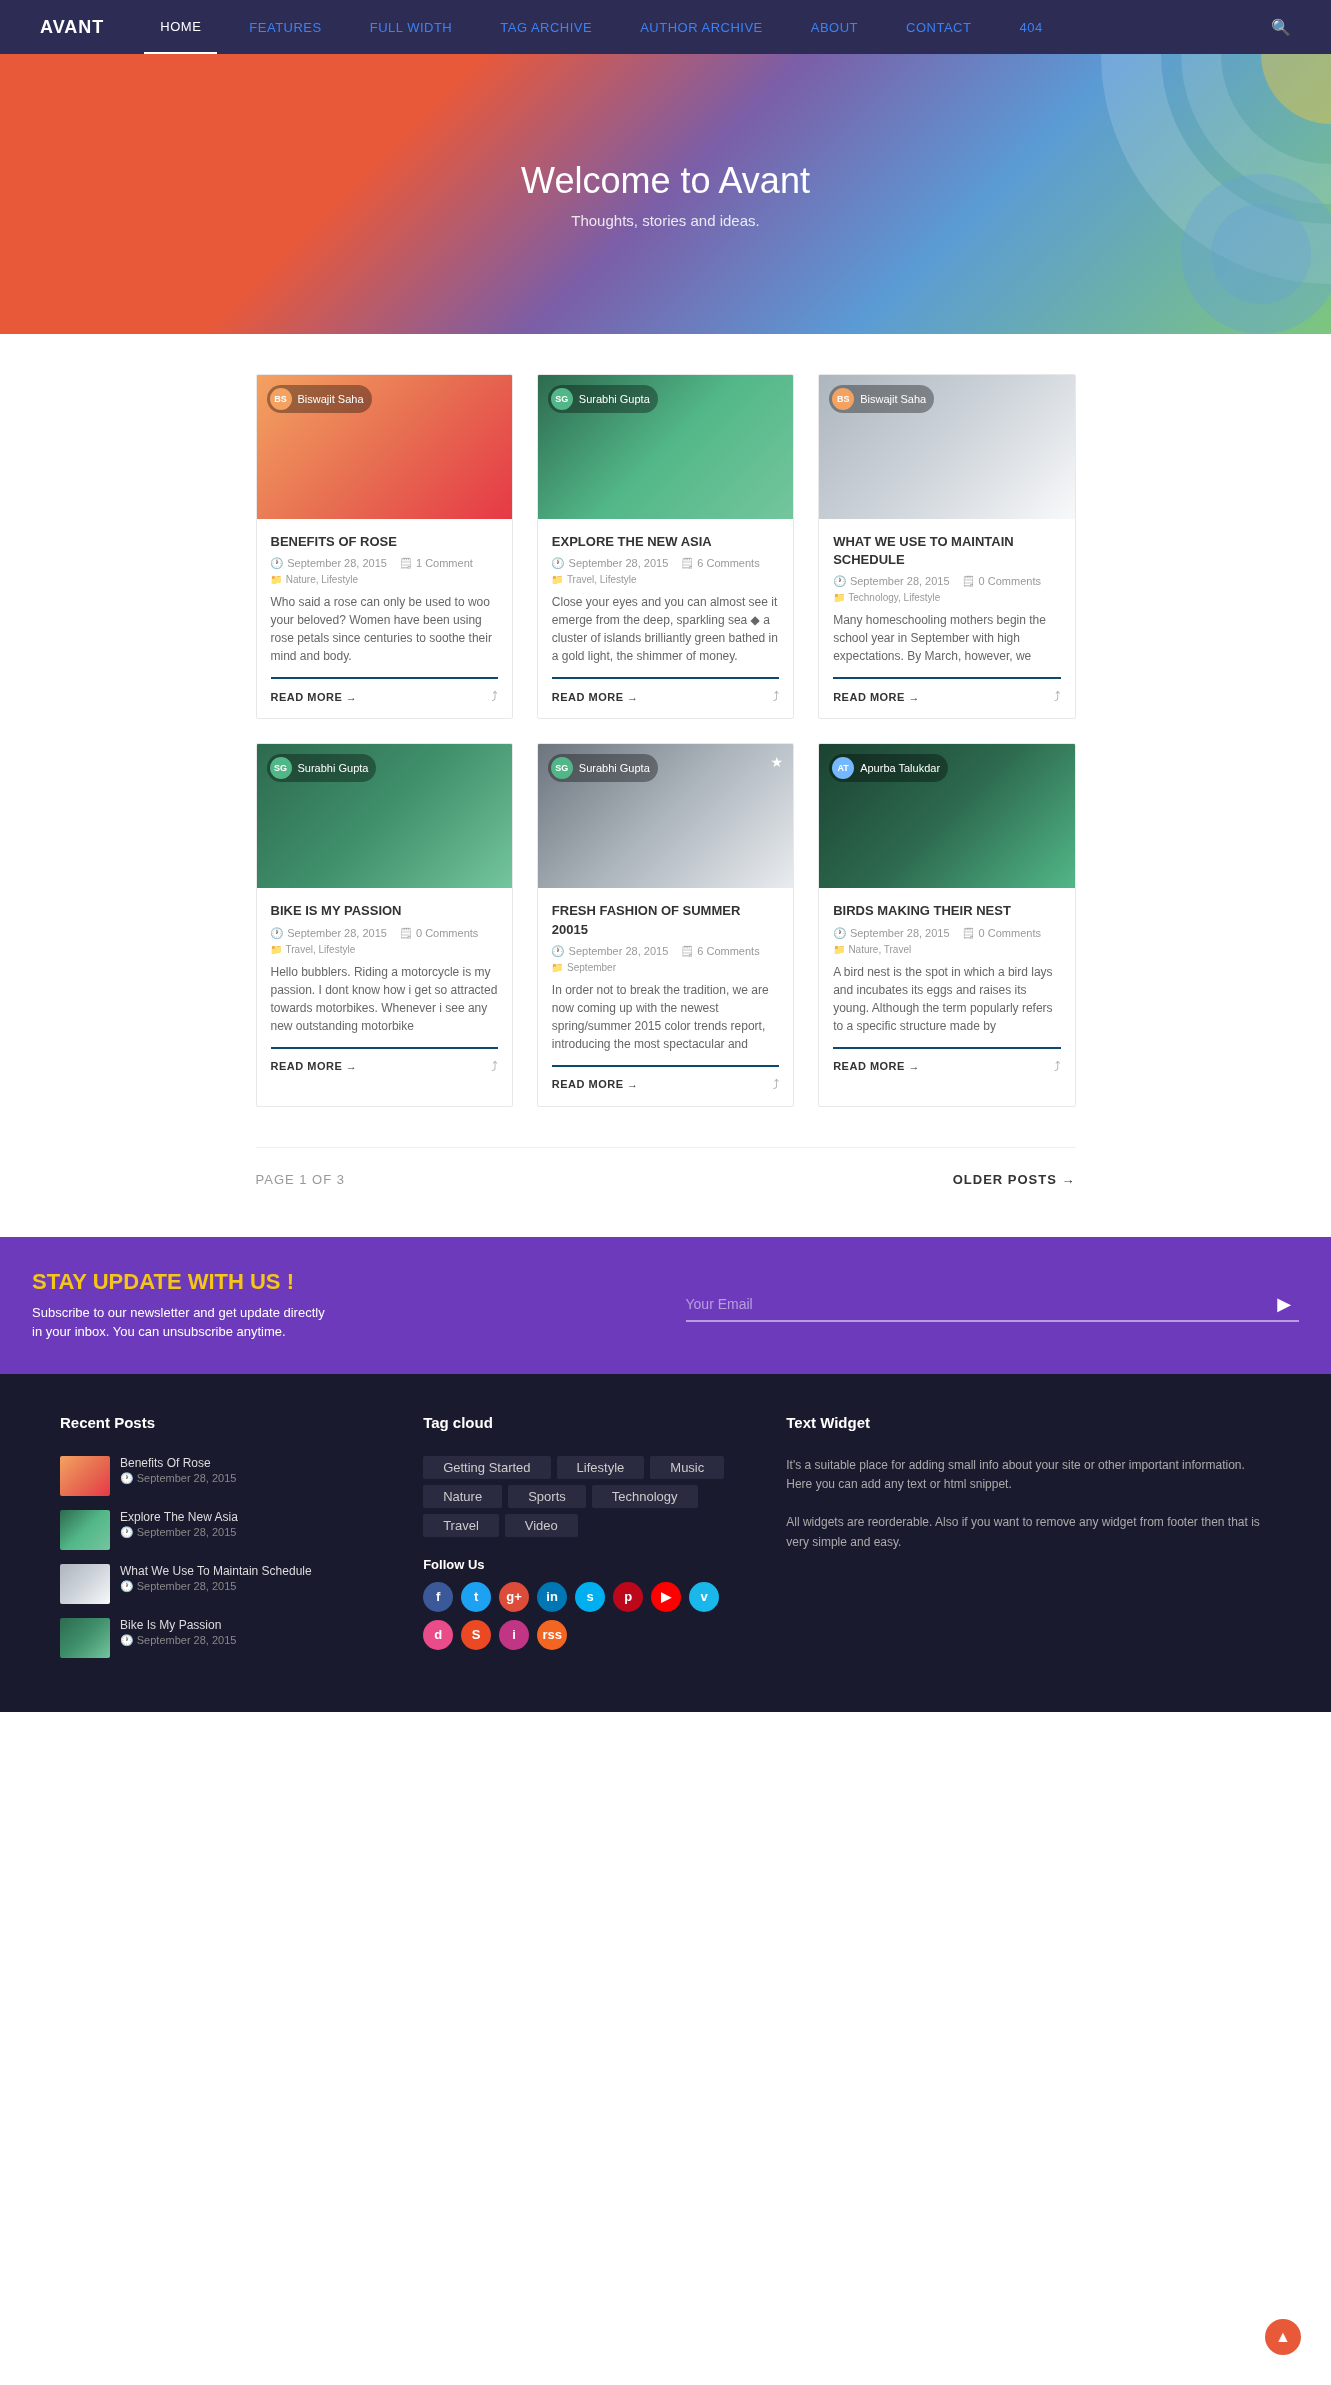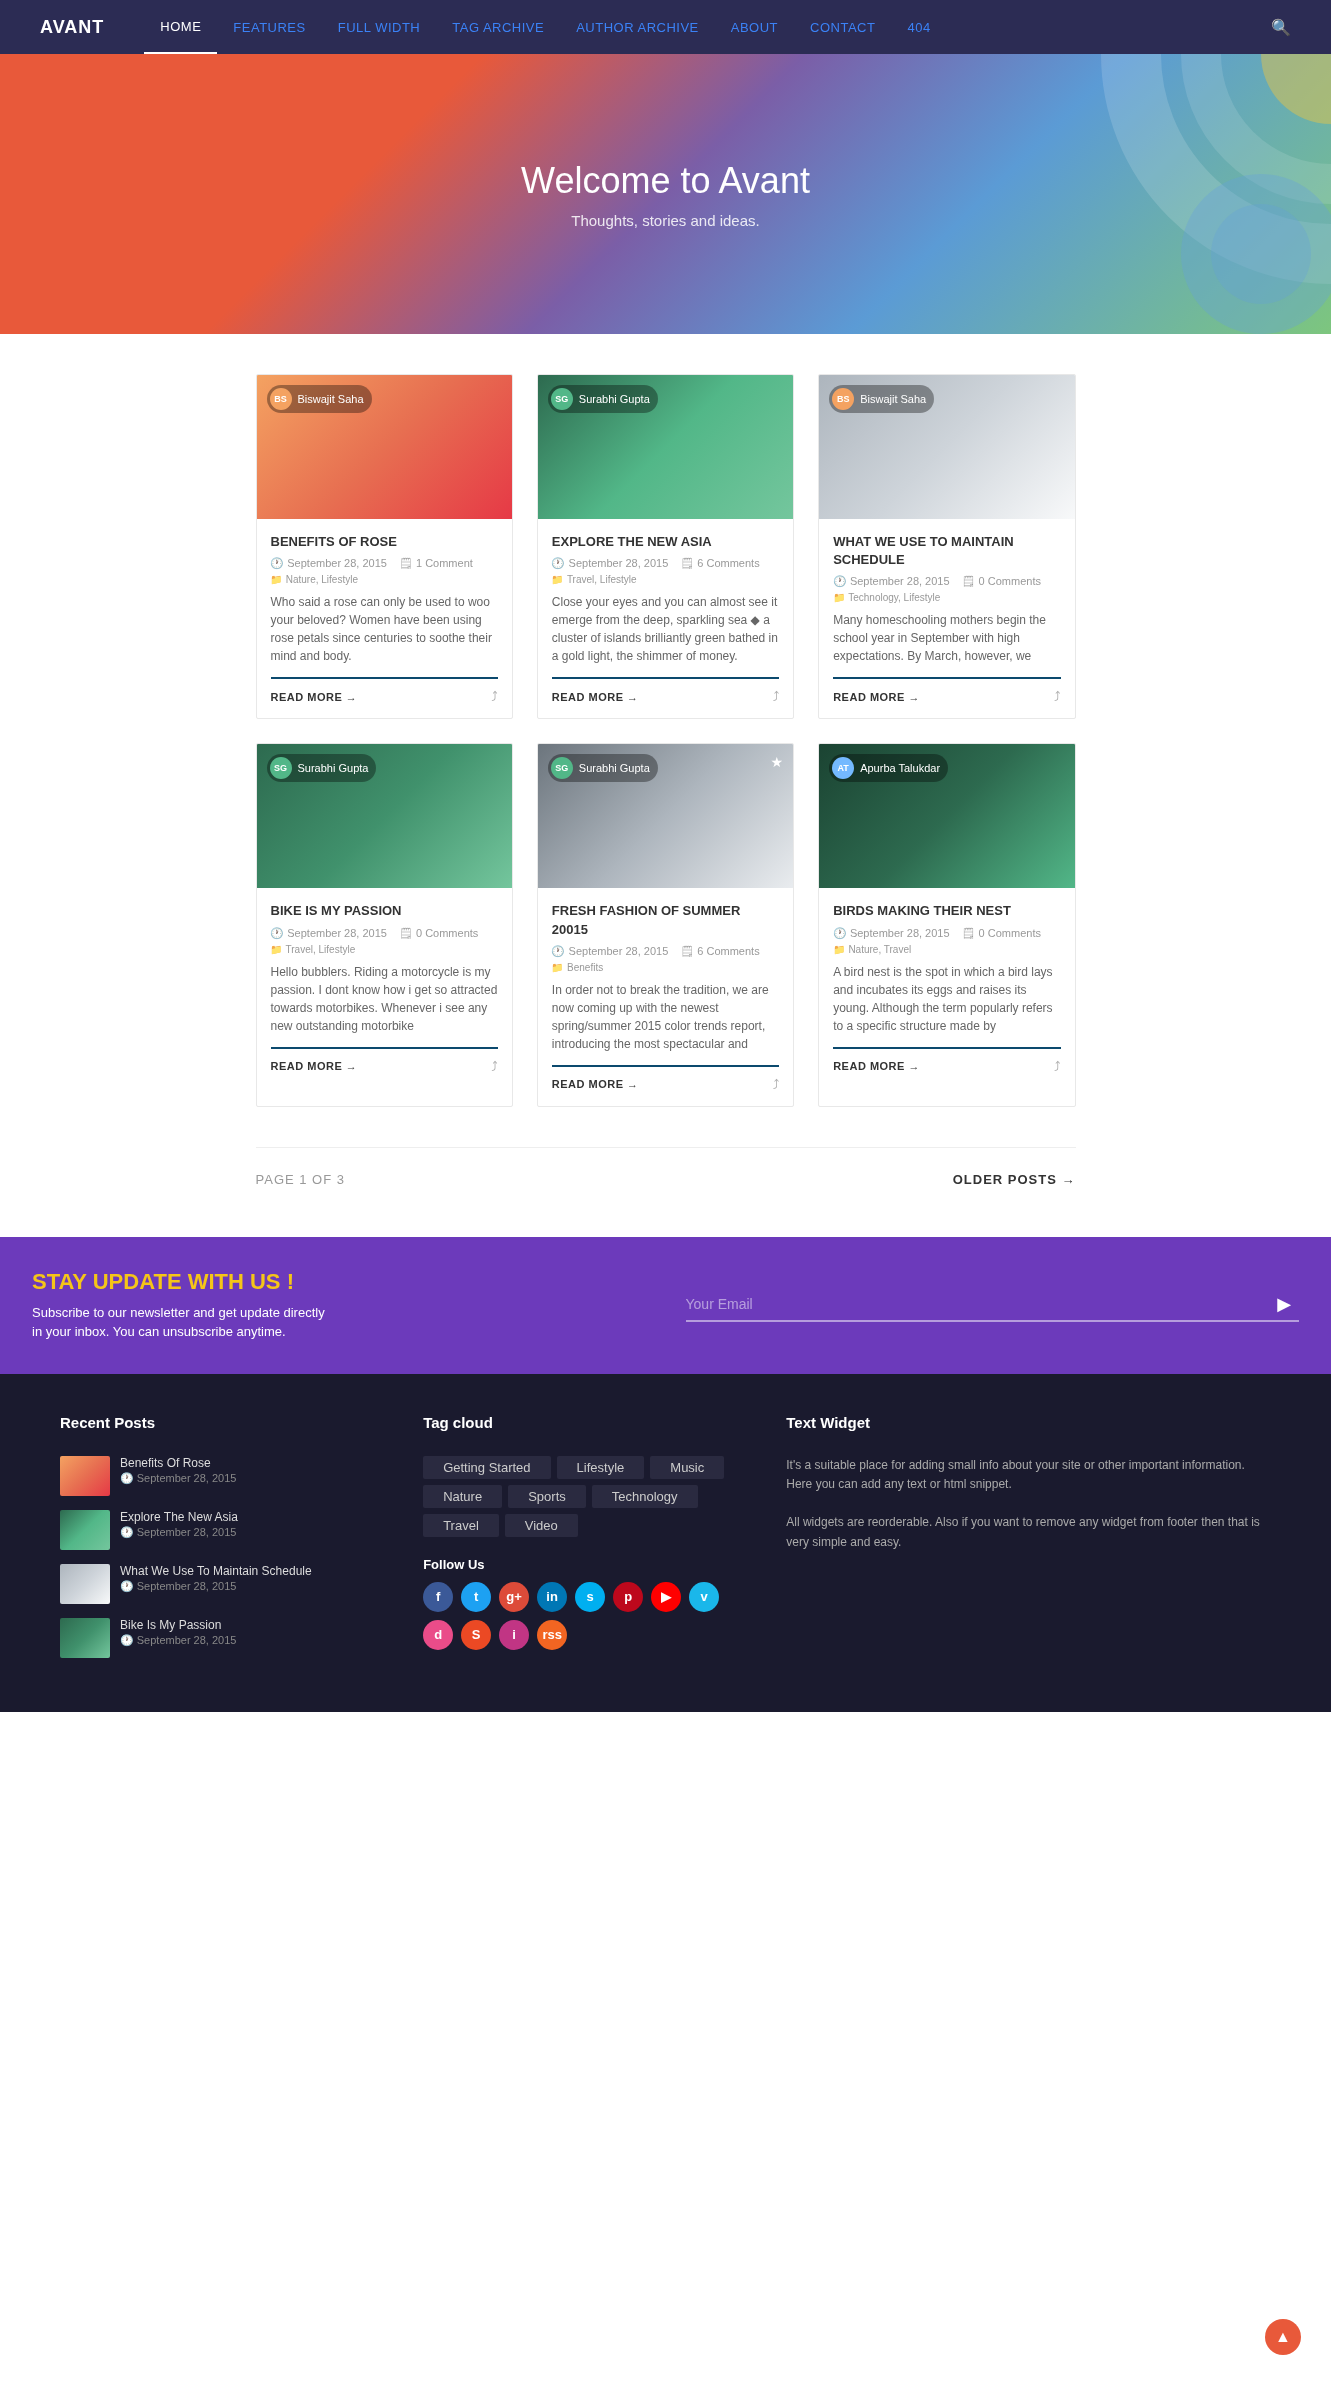--- a/index.html
+++ b/index.html
@@ -17,21 +17,21 @@
     }
     .nav-logo {
       color: #fff;
       font-size: 18px;
       font-weight: bold;
       letter-spacing: 1px;
       margin-right: 40px;
     }
     .nav-links {
       display: flex;
-      gap: 0;
+      gap: 16px;
       flex: 1;
     }
     .nav-link {
       color: #3b82f6;
       text-decoration: none;
       font-size: 13px;
       padding: 0 16px;
       height: 54px;
       display: flex;
       align-items: center;
@@ -519,21 +519,21 @@
           <span class="card-author-name">Surabhi Gupta</span>
         </div>
         <span class="card-star">★</span>
       </div>
       <div class="card-body">
         <div class="card-title">FRESH FASHION OF SUMMER 20015</div>
         <div class="card-meta">
           <span>🕐 September 28, 2015</span>
           <span>🗒 6 Comments</span>
         </div>
-        <div class="card-cats">📁 Benefits</div>
+        <div class="card-cats">📁 September</div>
         <p class="card-excerpt">In order not to break the tradition, we are now coming up with the newest spring/summer 2015 color trends report, introducing the most spectacular and</p>
         <div class="card-footer">
           <a class="read-more">READ MORE →</a>
           <span class="share-icon">⤴</span>
         </div>
       </div>
     </div>
 
     <div class="card">
       <div class="card-img-placeholder img-birds">

